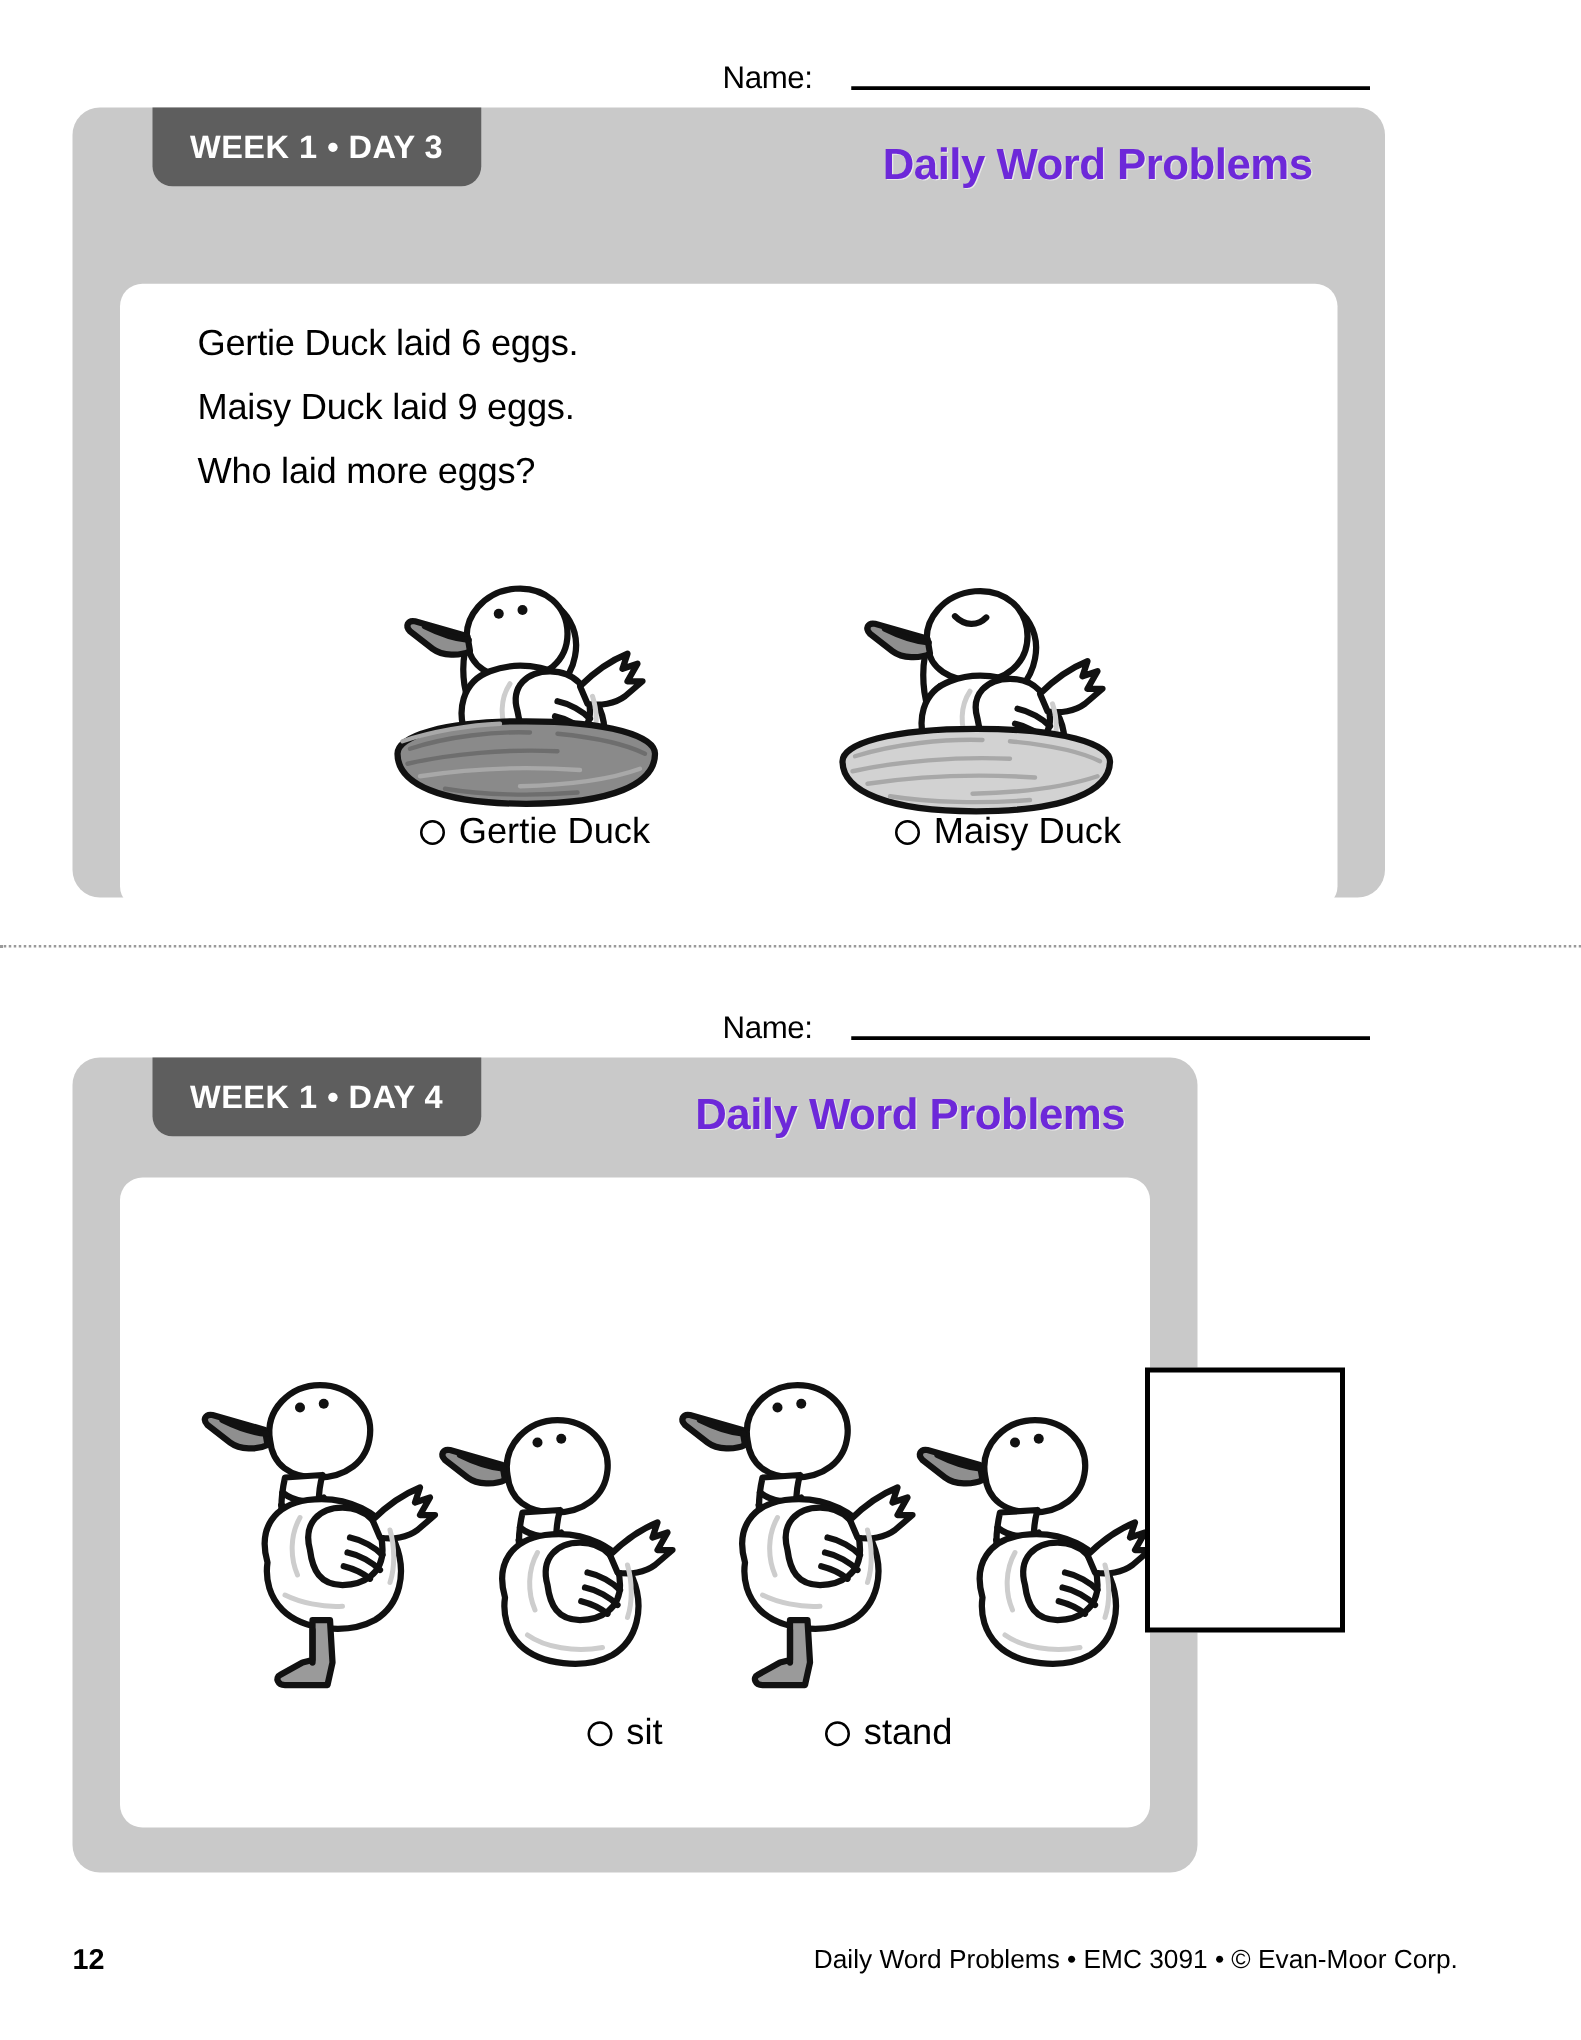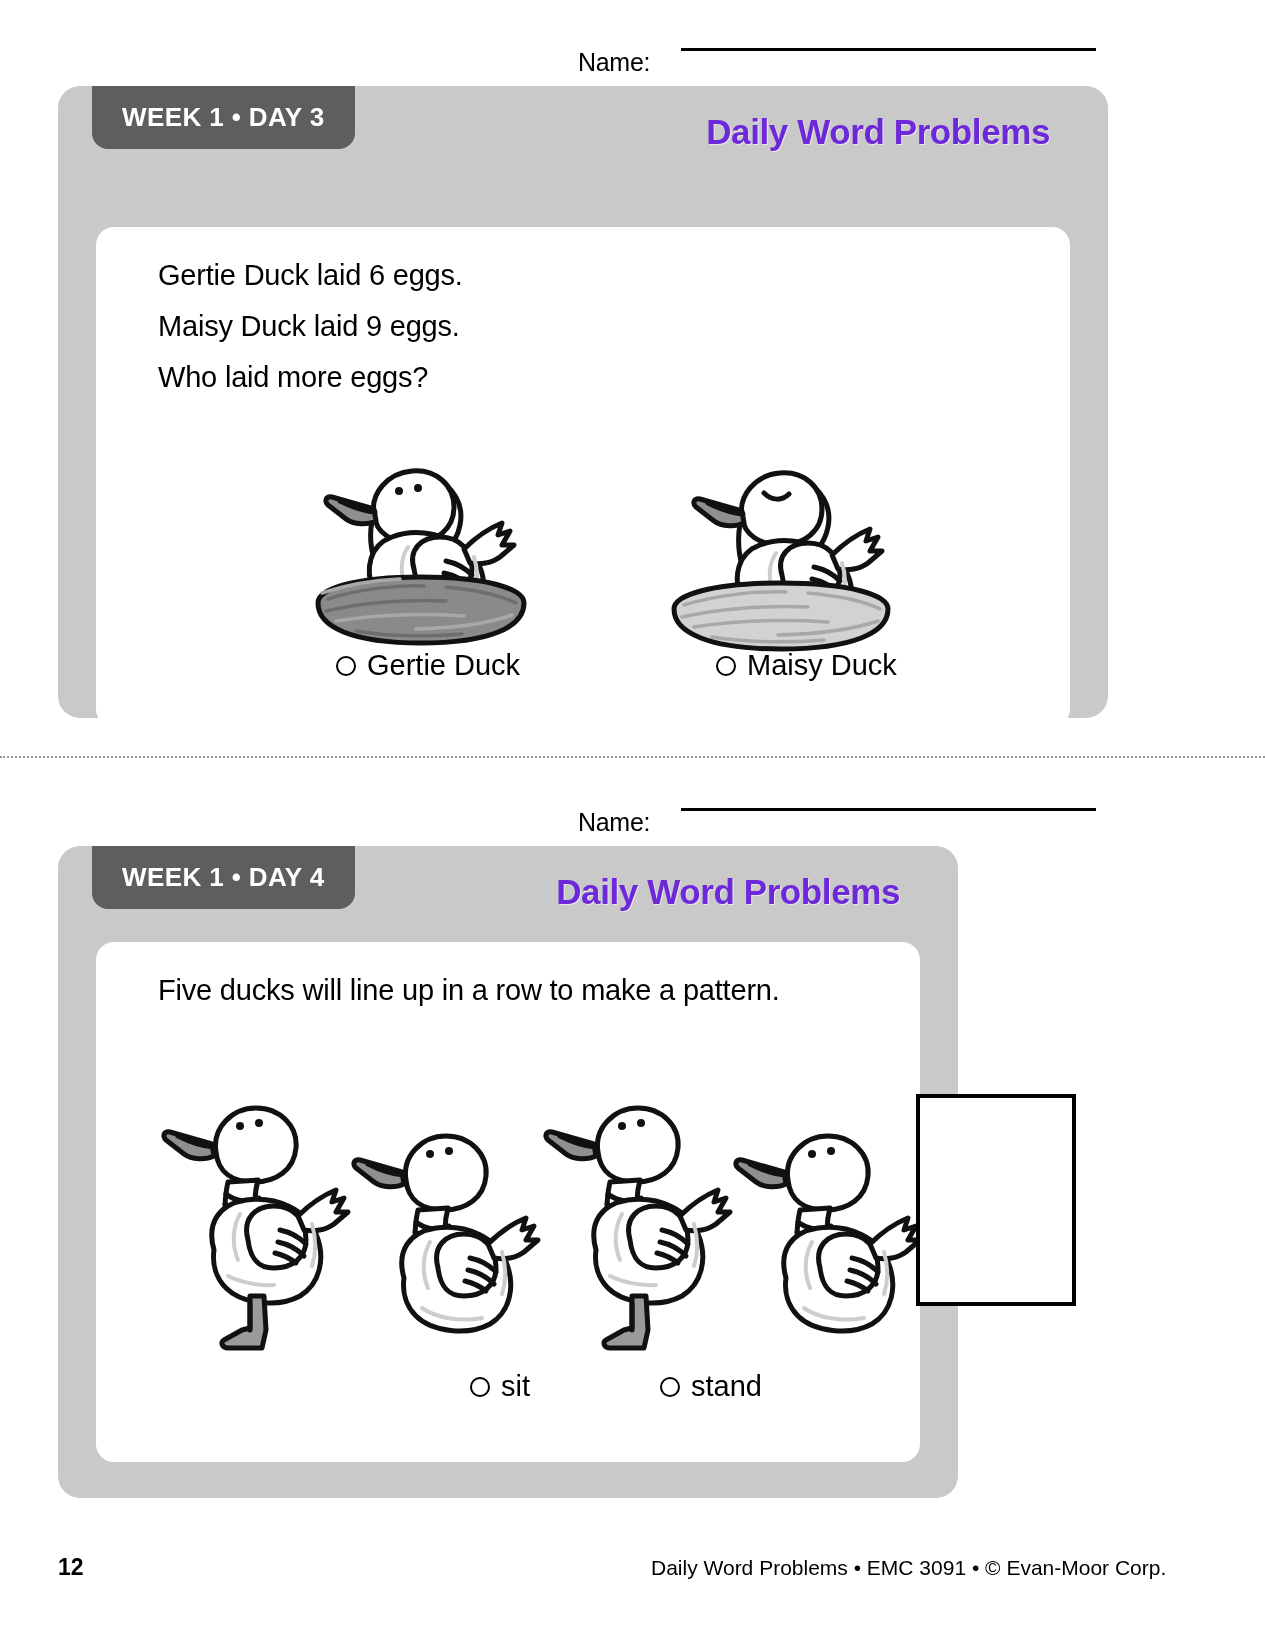--- a/index.html
+++ b/index.html
@@ -8,36 +8,38 @@
     background: #ffffff;
     font-family: "Liberation Sans", sans-serif;
     overflow: hidden;
   }
   .page { position: relative; width: 1265px; height: 1632px; }
 
   
   .name-row {
     position: absolute;
     display: flex;
+    align-items: flex-end;
     font-size: 25px;
     color: #000;
     letter-spacing: -0.3px;
     gap: 25px;
   }
   .name-rule {
     width: 415px; height: 0;
     border-bottom: 3px solid #000;
     margin-left: 6px; margin-bottom: 5px;
   }
 
   
   .card {
     position: absolute;
     background: #c9c9c9;
     border-radius: 22px;
+    padding-left: 30px;
   }
   .card-header { position: relative; height: 92px; }
   .day-tab {
     position: absolute;
     left: 34px; top: 0;
     background: #5e5e5e;
     color: #ffffff;
     border-radius: 0 0 16px 16px;
     padding: 16px 30px 16px 30px;
     font-size: 26px;
@@ -234,21 +236,20 @@
   </div>
 
   <div class="card" style="left:58px; top:846px; width:900px; height:652px;">
     <div class="card-header">
       <div class="day-tab">WEEK 1 • DAY 4</div>
       <div class="card-title">Daily Word Problems</div>
     </div>
 
     <div class="card-body" style="top:96px; height:520px;">
 
-      <div class="qline" style="position:absolute; left:62px; top:32px;">Five ducks will line up in a row to make a pattern.</div>
 
       <div class="duck-fig" style="left:58px; top:148px; width:190px; height:230px;">
         <svg width="190" height="230" viewBox="0 0 190 230">
           <path class="body-w" d="M62 62 C 58 38, 78 18, 102 18 C 126 18, 144 36, 142 58 C 140 80, 122 92, 100 92 C 78 92, 64 82, 62 62 Z"></path>
           <path class="beak" d="M58 54 L 16 42 C 10 41, 8 46, 12 50 L 30 64 C 38 70, 52 70, 60 66 Z"></path>
           <path class="ol" d="M24 46 C 36 52, 48 56, 59 57"></path>
           <circle class="eye" cx="86" cy="36" r="4"></circle>
           <circle class="eye" cx="105" cy="33" r="4"></circle>
           <path class="body-w" d="M74 92 C 70 110, 70 128, 76 142 L 104 138 C 100 120, 100 104, 104 90 Z"></path>
           <path class="ol" d="M72 104 C 82 112, 96 113, 105 108"></path>

